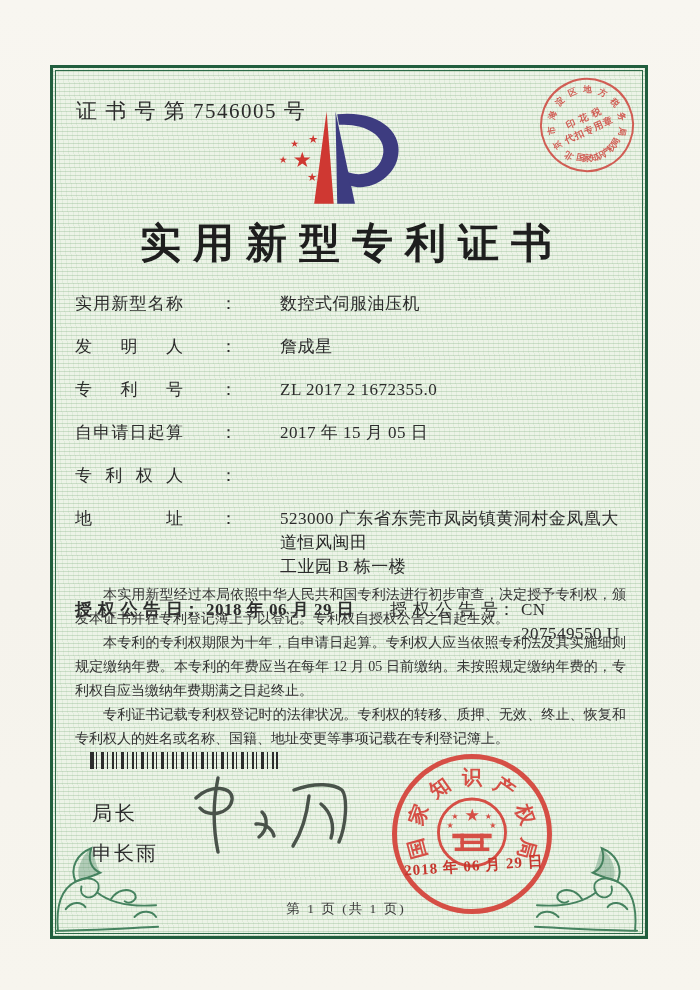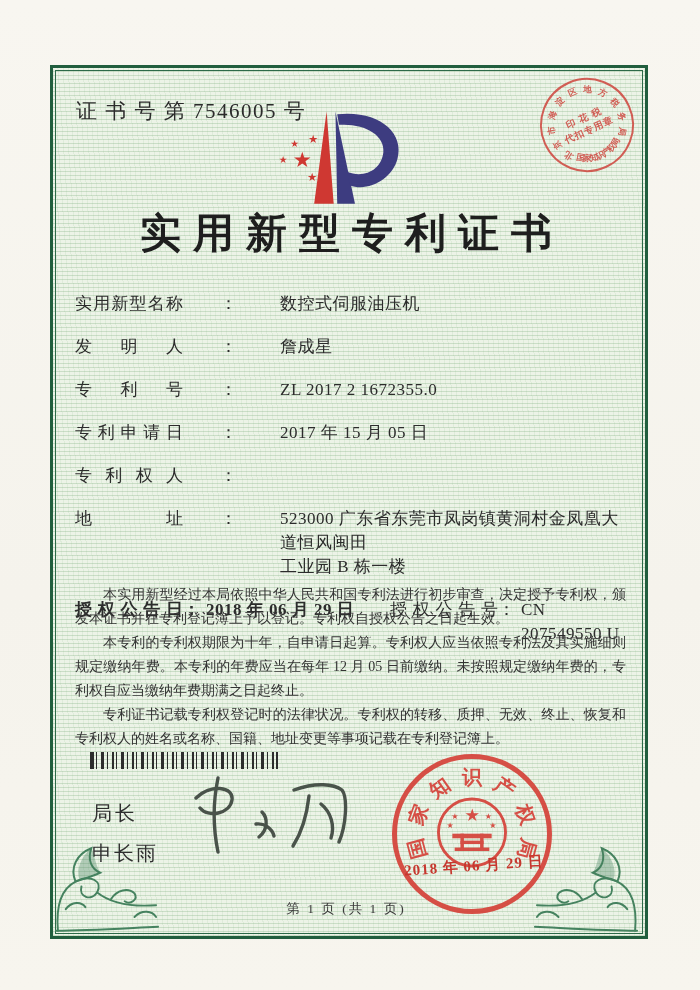--- a/index.html
+++ b/index.html
@@ -20,21 +20,21 @@
       repeating-linear-gradient(0deg, rgba(122,172,122,.30) 0 1px, rgba(0,0,0,0) 1px 4px),
       repeating-linear-gradient(86deg, rgba(138,188,138,.14) 0 1px, rgba(0,0,0,0) 1px 5px);
   }
   .frame::before{
     content:"";position:absolute;inset:2px;border:1px solid #2c6a48;pointer-events:none;
   }
   
   .cert-no{position:absolute;left:76px;top:97px;font-size:21px;letter-spacing:1.5px;color:#2b2b2b;}
   .logo{position:absolute;left:262px;top:108px;width:154px;height:102px;}
   .title{
-    position:absolute;left:50px;top:206px;width:592px;text-align:center;
+    position:absolute;left:50px;top:216px;width:592px;text-align:center;
     font-size:41px;font-weight:600;letter-spacing:12px;padding-left:12px;box-sizing:border-box;color:#1e1e1e;
   }
   
   .fields{position:absolute;left:75px;top:292px;width:552px;font-size:17px;color:#2c2c2c;}
   .frow{display:flex;margin-bottom:19px;line-height:24px;gap:37px;}
   .flabel{display:inline-block;width:108px;text-align:justify;text-align-last:justify;flex:0 0 108px;}
   .fcolon{flex:0 0 auto;}
   .fvalue{padding-left:6px;letter-spacing:.5px;white-space:pre-line;}
   .grant-row{display:flex;margin-bottom:0;line-height:24px;}
   .grant-left{display:flex;width:315px;flex:0 0 315px;font-weight:bold;}
@@ -108,21 +108,21 @@
       <span class="flabel">发明人</span>
         <span class="fcolon">：</span>
       <span class="fvalue">詹成星</span>
     </div>
     <div class="frow">
       <span class="flabel">专利号</span>
         <span class="fcolon">：</span>
       <span class="fvalue">ZL 2017 2 1672355.0</span>
     </div>
     <div class="frow">
-      <span class="flabel">专利申请日</span>
+      <span class="flabel">自申请日起算</span>
         <span class="fcolon">：</span>
       <span class="fvalue">2017 年 15 月 05 日</span>
     </div>
     <div class="frow">
       <span class="flabel">专利权人</span>
         <span class="fcolon">：</span>
     </div>
     <div class="frow">
       <span class="flabel">地址</span>
         <span class="fcolon">：</span>

